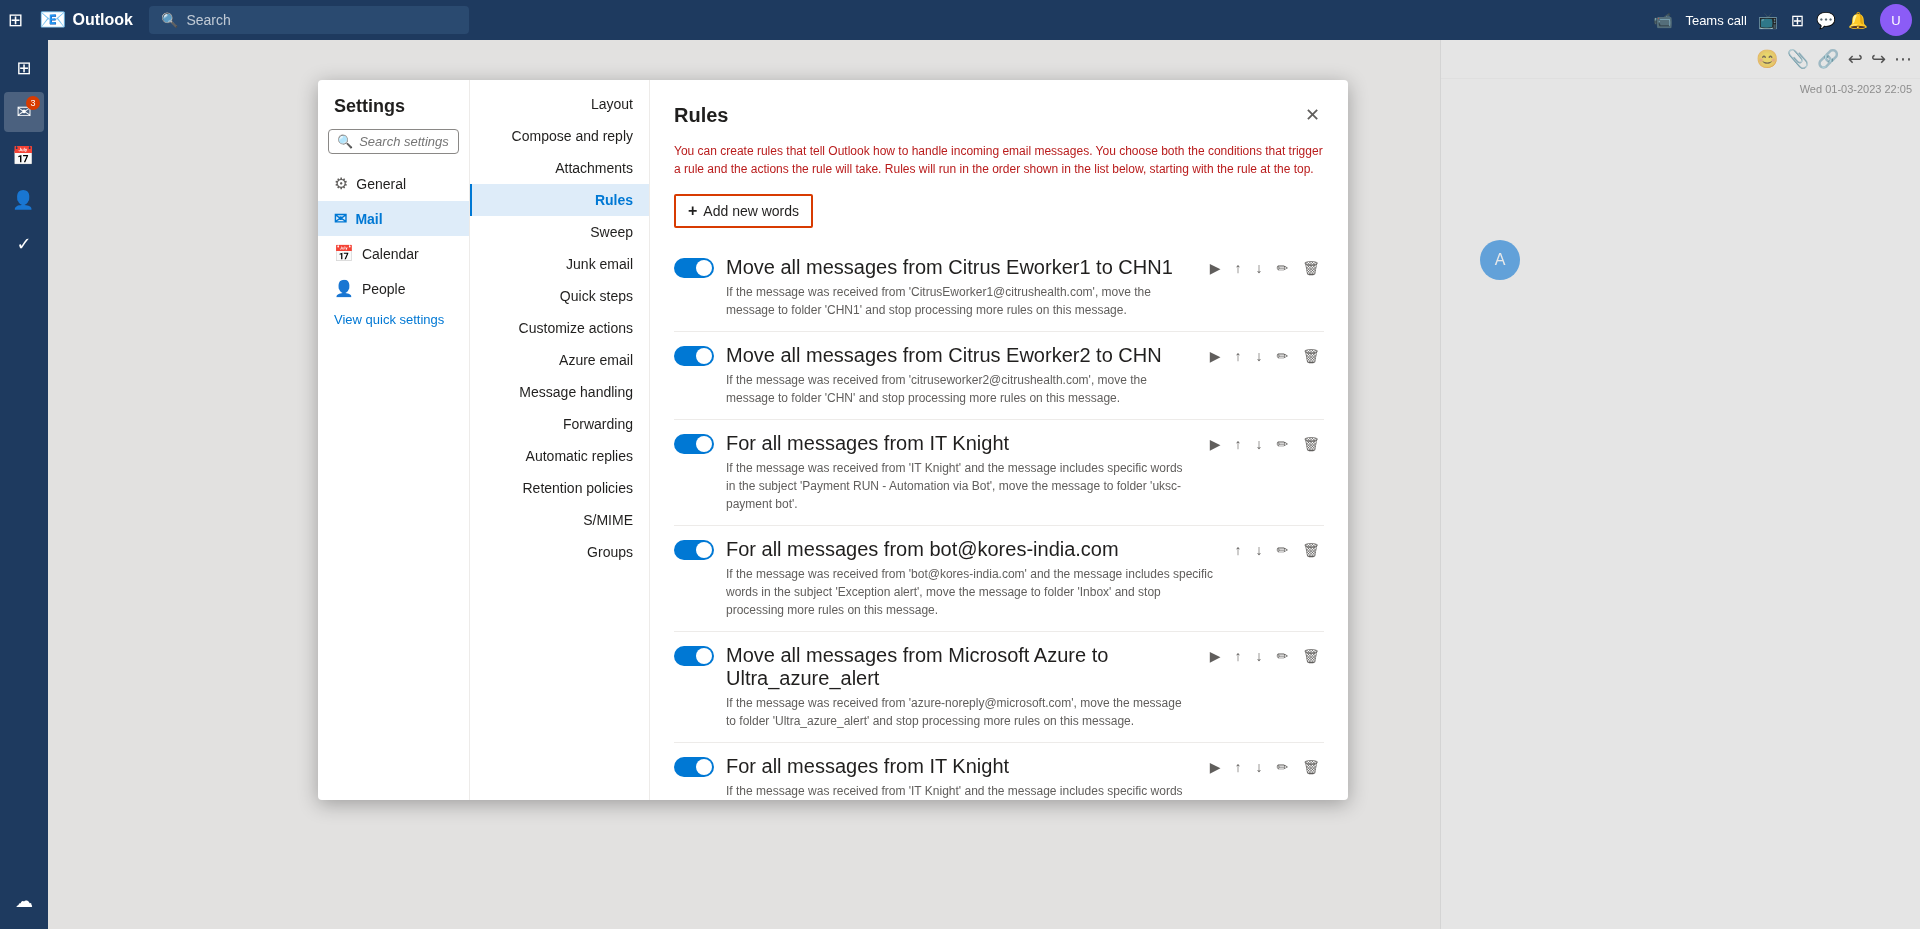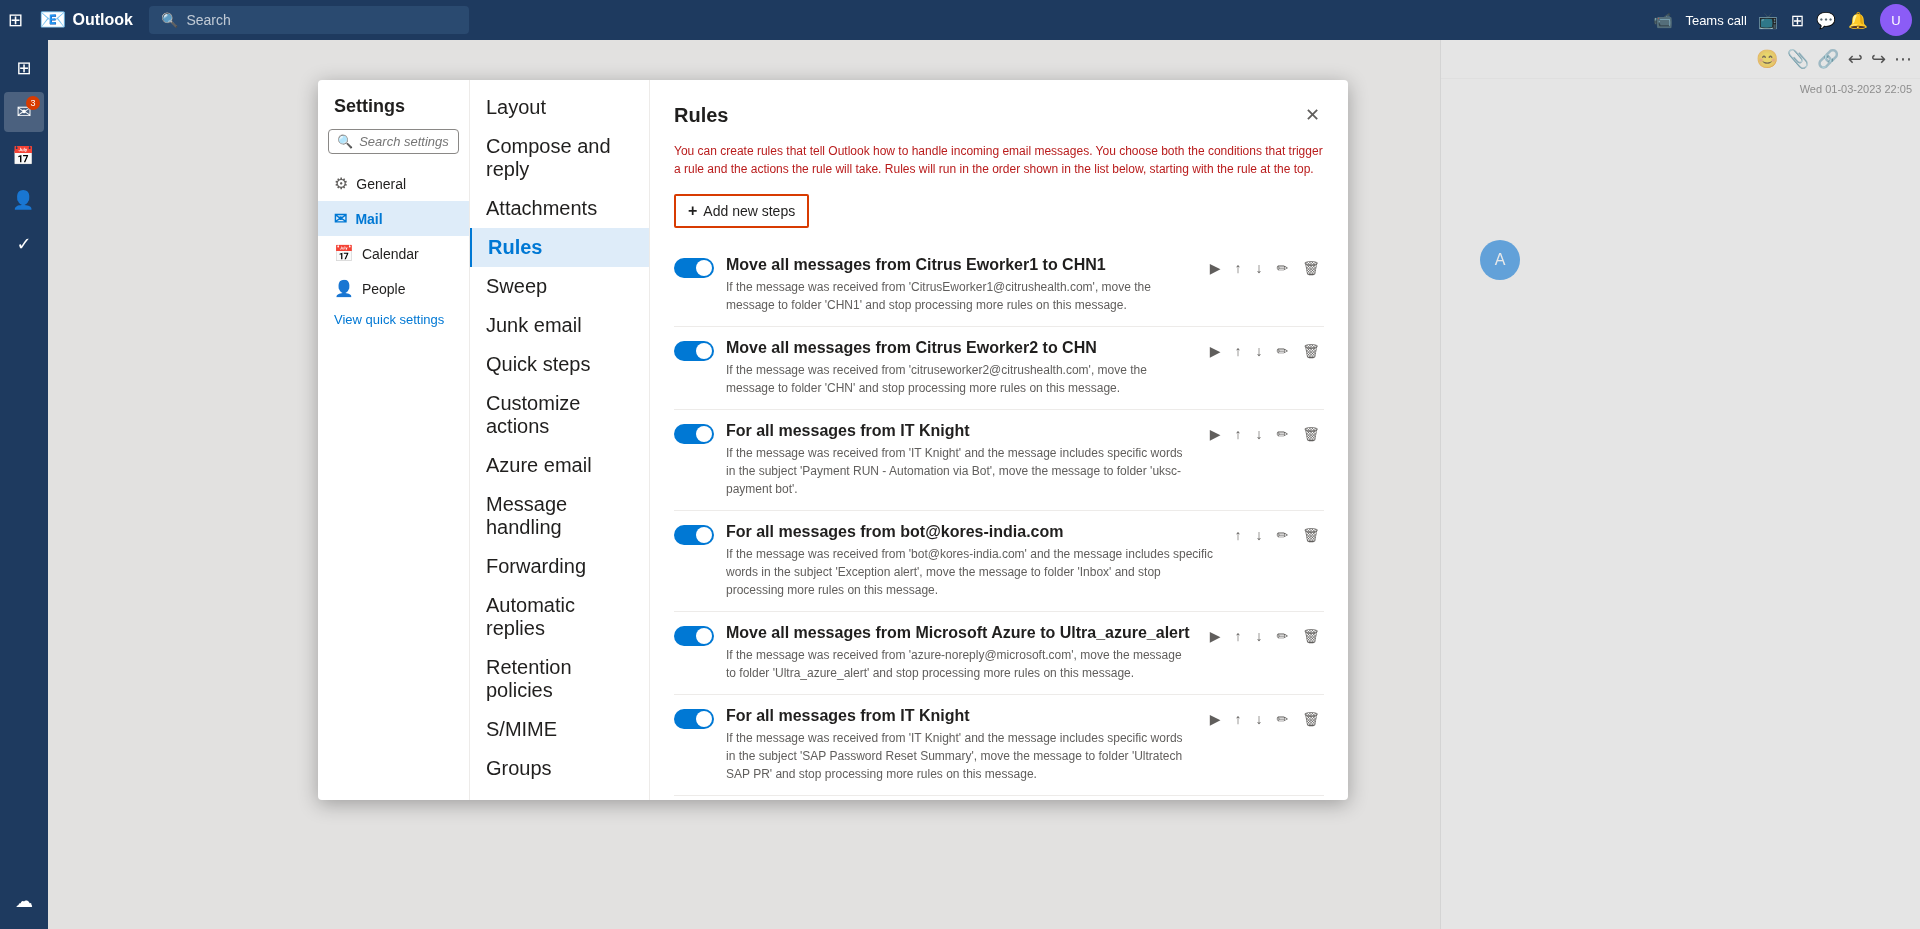--- a/index.html
+++ b/index.html
@@ -224,23 +224,24 @@
 
     
     .settings-subnav {
       width: 180px;
       border-right: 1px solid #edebe9;
       padding: 8px 0;
       flex-shrink: 0;
     }
     .settings-subnav-item {
       padding: 8px 16px;
-      font-size: 20px;
+      font-size: 14px;
       color: #201f1e;
       cursor: pointer;
+      text-align: right;
     }
     .settings-subnav-item.active { background: #deecf9; color: #0078d4; font-weight: 600; border-left: 2px solid #0078d4; }
 
     
     .rules-content {
       flex: 1;
       overflow-y: auto;
       padding: 20px 24px;
       position: relative;
     }
@@ -309,22 +310,22 @@
       width: 16px;
       height: 16px;
       background: white;
       border-radius: 50%;
       top: 2px;
       right: 2px;
       transition: left 0.2s;
     }
     .rule-text { flex: 1; }
     .rule-name {
-      font-size: 16px;
-      font-weight: 700;
+      font-size: 20px;
+      font-weight: 400;
       color: #201f1e;
       margin-bottom: 4px;
     }
     .rule-desc {
       font-size: 12px;
       color: #605e5c;
       line-height: 1.5;
     }
     .rule-actions {
       display: flex;
@@ -453,21 +454,21 @@
         </div>
 
         <div class="rules-content">
           <div class="rules-header">
             <div class="rules-title">Rules</div>
             <button class="close-btn">✕</button>
           </div>
           <div class="rules-description">You can create rules that tell Outlook how to handle incoming email messages. You choose both the conditions that trigger a rule and the actions the rule will take. Rules will run in the order shown in the list below, starting with the rule at the top.</div>
           <button class="add-rule-btn">
             <span style="font-size:16px;font-weight:bold;">+</span>
-            <span>Add new steps</span>
+            <span>Add new words</span>
           </button>
 
           
           <div id="rules-list">
               <div class="rule-item">
                 <div class="rule-toggle">
                   <div class="toggle-switch"></div>
                 </div>
                 <div class="rule-text">
                   <div class="rule-name">Move all messages from Citrus Eworker1 to CHN1</div>

